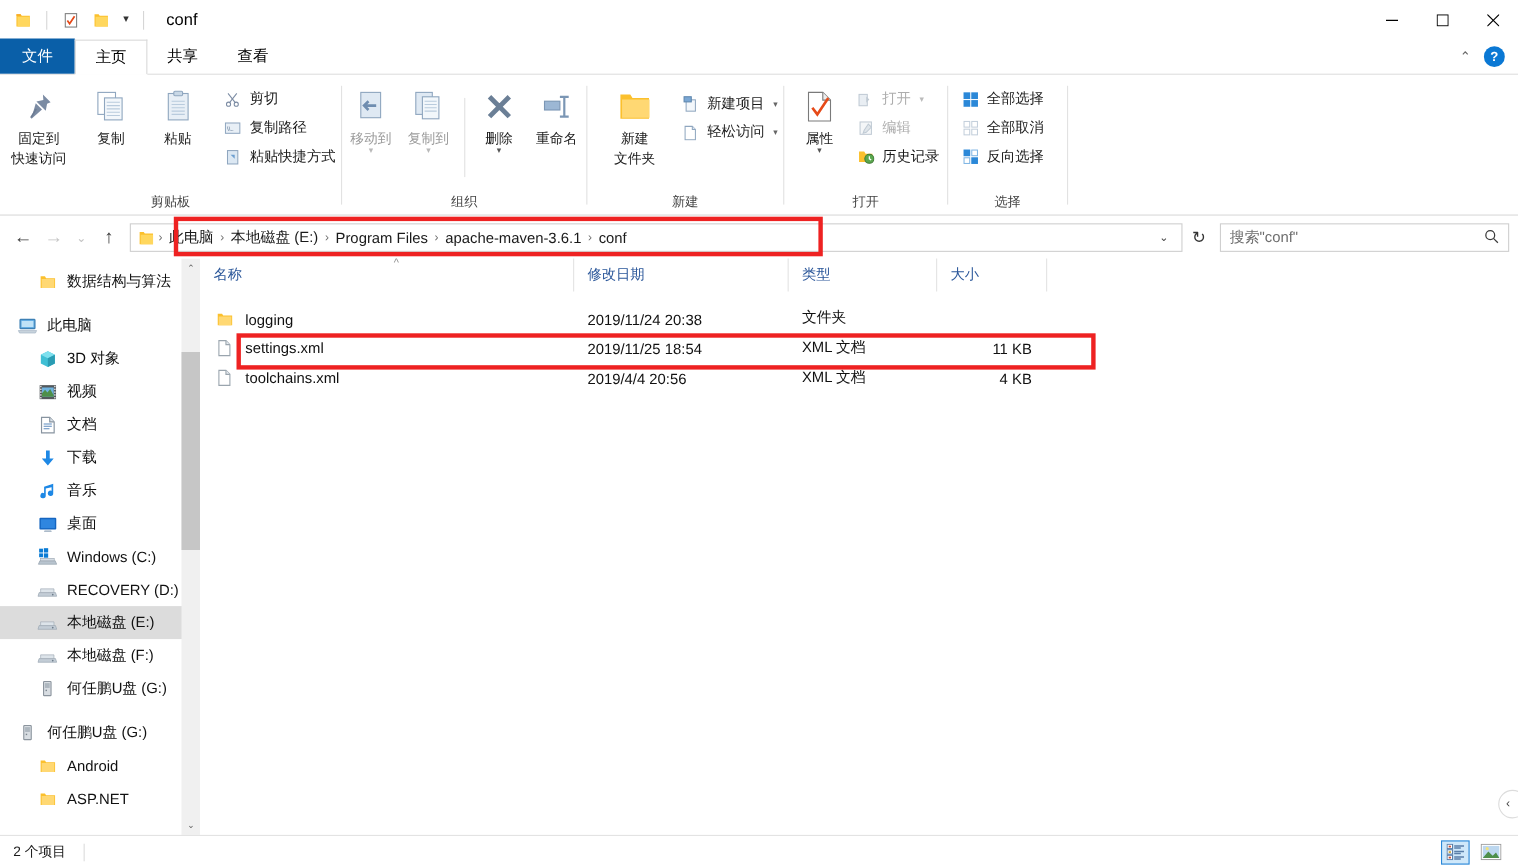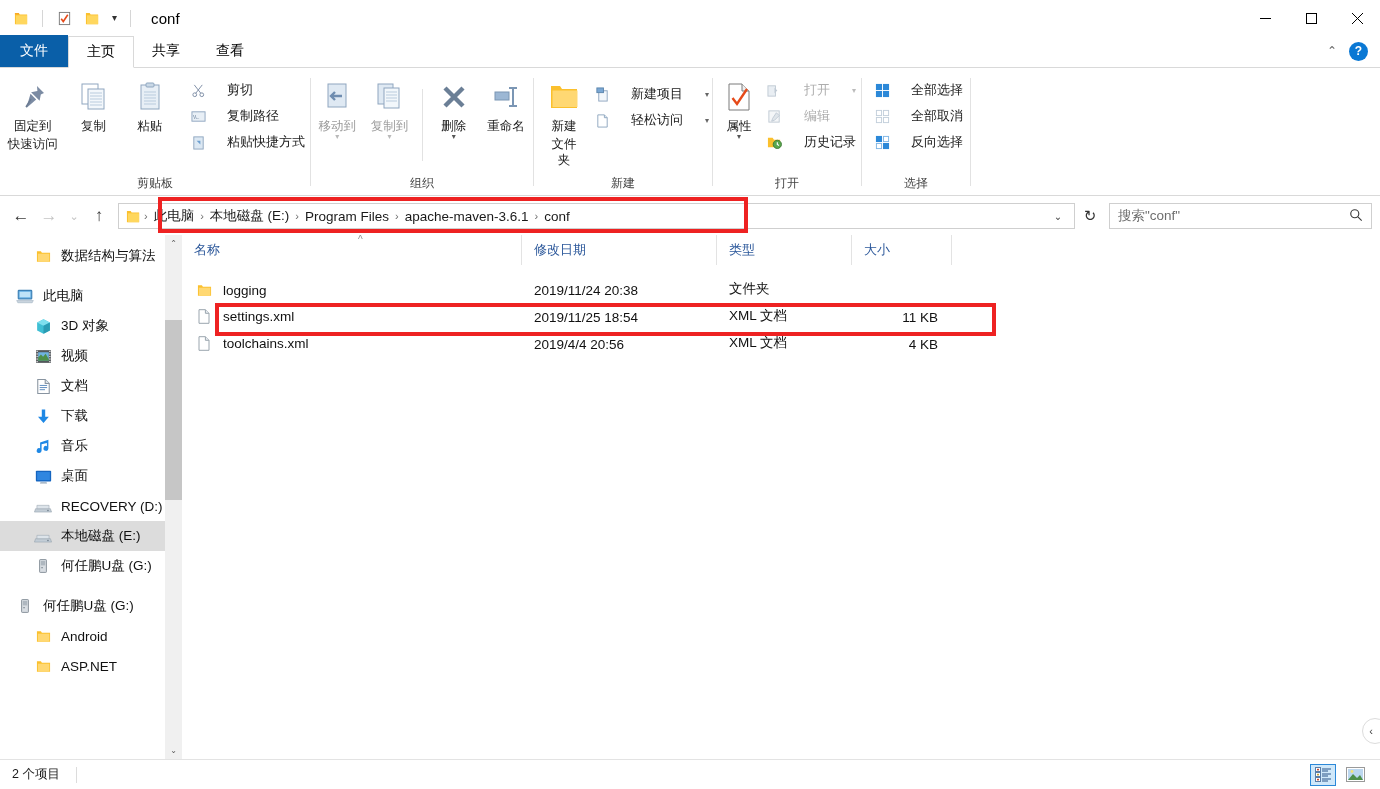--- a/index.html
+++ b/index.html
@@ -64,21 +64,21 @@
     display:flex; flex-direction:column; align-items:center; justify-content:flex-start;
     width:62px; padding:2px 2px 0; text-align:center;
   }
   .bigbtn .lbl { font-size:12.5px; color:#1a1a1a; line-height:16px; margin-top:2px; }
   .bigbtn .lbl.dim { color:#9a9a9a; }
   .bigbtn .icobox { height:38px; display:flex; align-items:center; justify-content:center; }
   .dncaret { font-size:8px; color:#555; line-height:6px; }
   .dncaret.dim { color:#b9b9b9; }
 
   .smallcol { display:flex; flex-direction:column; gap:2px; padding-top:2px; }
-  .smallbtn { display:flex; align-items:center; gap:20px; height:24px; padding:0 5px; white-space:nowrap; }
+  .smallbtn { display:flex; align-items:center; gap:6px; height:24px; padding:0 5px; white-space:nowrap; }
   .smallbtn .lbl { font-size:13px; color:#1a1a1a; }
   .smallbtn .lbl.dim { color:#adadad; }
   .smallbtn .ico { width:18px; height:18px; display:flex; align-items:center; justify-content:center; }
   .sm-caret { font-size:8px; color:#666; margin-left:2px; }
   .sm-caret.dim { color:#bbb; }
 
   
   .addrbar {
     position:absolute; top:197px; left:0; width:1380px; height:38px;
     background:#fff; display:flex; align-items:center; padding:0 8px; gap:2px;
@@ -626,36 +626,61 @@
                 <rect x="0.8" y="2.6" width="14.4" height="10" rx="0.8" fill="#1565c0"></rect>
                 <rect x="2" y="3.8" width="12" height="7.6" fill="#2f86e0"></rect>
                 <path d="M5.2 13.4h5.6l0.6 1.2H4.6z" fill="#90a4b8"></path>
               </svg>
             </span>
             <span>桌面</span>
           </div>
           <div class="navitem" style="padding-left: 32px;">
             <span class="ico">
               <svg width="18" height="18" viewBox="0 0 16 16">
-                <path d="M1.4 10.4h13.2l1 3H0.4z" fill="#c3cdd6" stroke="#93a0ac" stroke-width="0.5"></path>
-                <path d="M2.6 7.4h10.8v3H2.6z" fill="#dde4ea" stroke="#9aa6b1" stroke-width="0.5"></path>
-                <circle cx="12.4" cy="12" r="0.7" fill="#6d7c8a"></circle>
-              </svg>
-            </span>
-            <span>RECOVERY (D:)</span>
-          </div>
-          <div class="navitem sel" style="padding-left: 32px;">
+                <path d="M2 11.4h12.4l1.2 2.8H0.8z" fill="#b8c4cf" stroke="#8d9aa6" stroke-width="0.5"></path>
+                <rect x="2.6" y="9.4" width="11" height="2" fill="#d5dde4" stroke="#9aa6b1" stroke-width="0.5"></rect>
+                <g fill="#0a7bd4">
+                  <rect x="1.4" y="1.6" width="3.1" height="3.1"></rect>
+                  <rect x="5.2" y="1.2" width="3.5" height="3.5"></rect>
+                  <rect x="1.4" y="5.4" width="3.1" height="3.1"></rect>
+                  <rect x="5.2" y="5.4" width="3.5" height="3.5"></rect>
+                </g>
+              </svg>
+            </span>
+            <span>Windows (C:)</span>
+          </div>
+          <div class="navitem" style="padding-left: 32px;">
             <span class="ico">
               <svg width="18" height="18" viewBox="0 0 16 16">
                 <path d="M1.4 10.4h13.2l1 3H0.4z" fill="#c3cdd6" stroke="#93a0ac" stroke-width="0.5"></path>
                 <path d="M2.6 7.4h10.8v3H2.6z" fill="#dde4ea" stroke="#9aa6b1" stroke-width="0.5"></path>
                 <circle cx="12.4" cy="12" r="0.7" fill="#6d7c8a"></circle>
               </svg>
             </span>
+            <span>RECOVERY (D:)</span>
+          </div>
+          <div class="navitem sel" style="padding-left: 32px;">
+            <span class="ico">
+              <svg width="18" height="18" viewBox="0 0 16 16">
+                <path d="M1.4 10.4h13.2l1 3H0.4z" fill="#c3cdd6" stroke="#93a0ac" stroke-width="0.5"></path>
+                <path d="M2.6 7.4h10.8v3H2.6z" fill="#dde4ea" stroke="#9aa6b1" stroke-width="0.5"></path>
+                <circle cx="12.4" cy="12" r="0.7" fill="#6d7c8a"></circle>
+              </svg>
+            </span>
             <span>本地磁盘 (E:)</span>
+          </div>
+          <div class="navitem" style="padding-left: 32px;">
+            <span class="ico">
+              <svg width="18" height="18" viewBox="0 0 16 16">
+                <path d="M1.4 10.4h13.2l1 3H0.4z" fill="#c3cdd6" stroke="#93a0ac" stroke-width="0.5"></path>
+                <path d="M2.6 7.4h10.8v3H2.6z" fill="#dde4ea" stroke="#9aa6b1" stroke-width="0.5"></path>
+                <circle cx="12.4" cy="12" r="0.7" fill="#6d7c8a"></circle>
+              </svg>
+            </span>
+            <span>本地磁盘 (F:)</span>
           </div>
           <div class="navitem" style="padding-left: 32px;">
             <span class="ico">
               <svg width="16" height="16" viewBox="0 0 16 16">
                 <rect x="4.6" y="1.6" width="6.8" height="12.8" rx="0.6" fill="#d8dde2" stroke="#8b949d"></rect>
                 <rect x="5.8" y="3" width="4.4" height="4.4" fill="#aeb7bf"></rect>
                 <rect x="6.4" y="9" width="1.3" height="1.3" fill="#7a848d"></rect>
               </svg>
             </span>
             <span>何任鹏U盘 (G:)</span>

